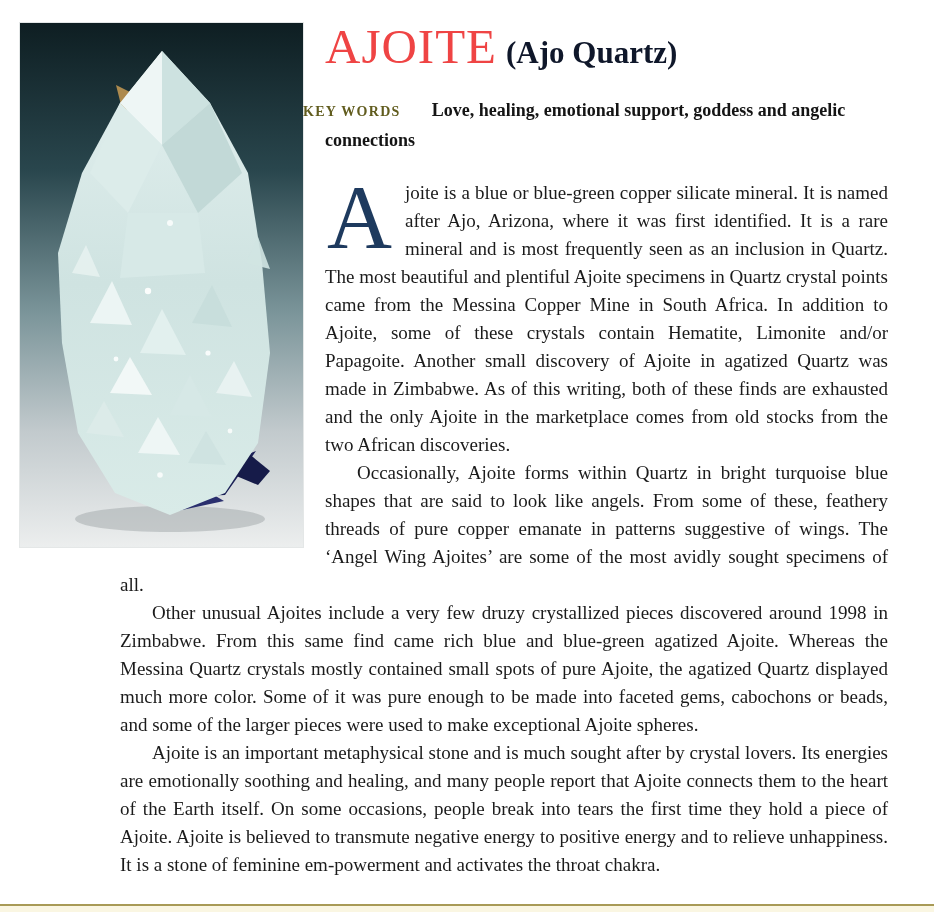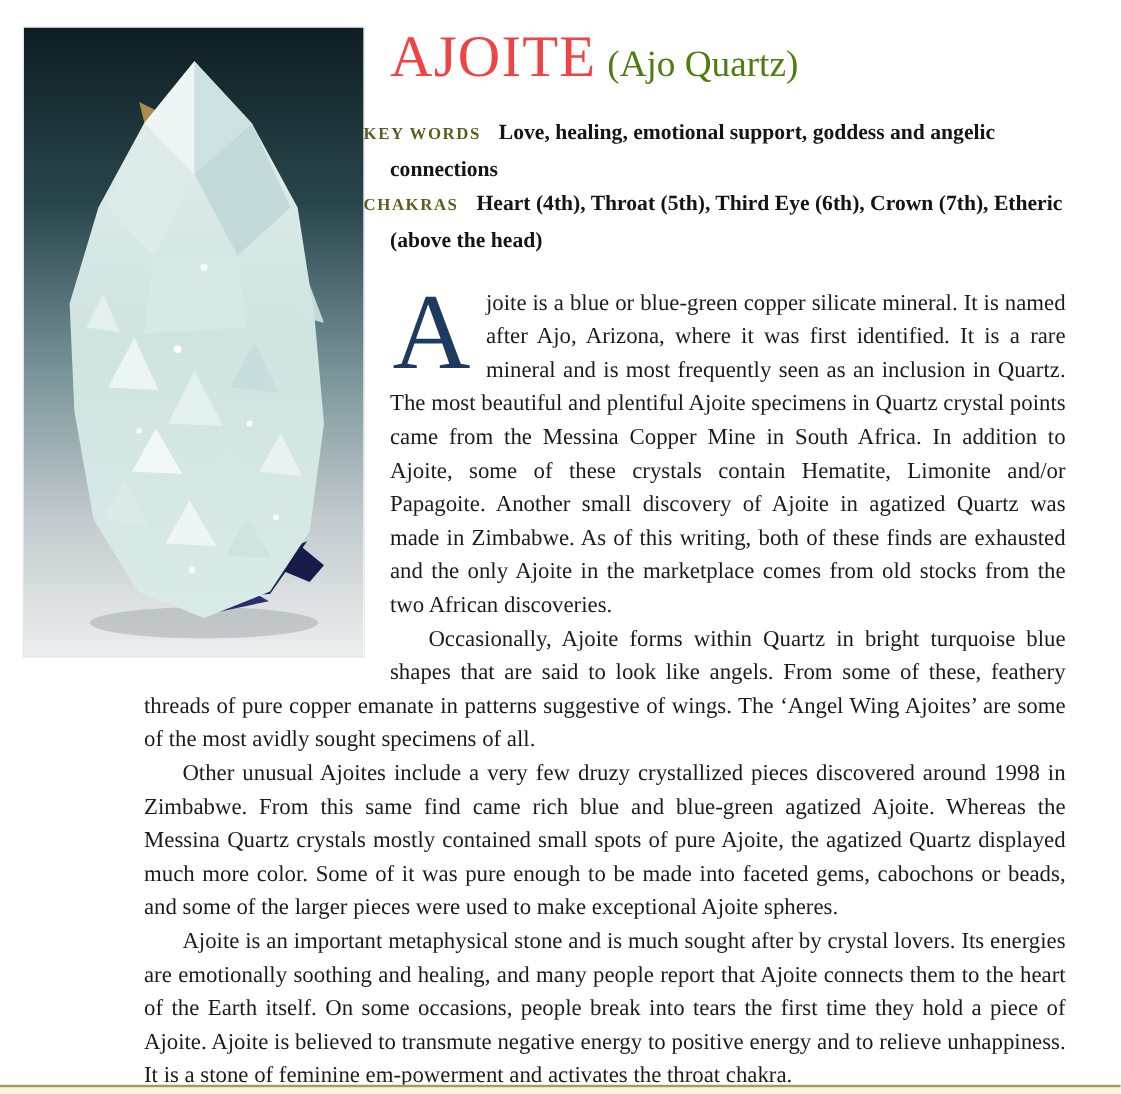--- a/index.html
+++ b/index.html
@@ -27,33 +27,33 @@
   
   h1 { margin: 0; line-height: 1.02; white-space: nowrap; }
   .title {
     font-size: 49px;
     font-weight: 400;
     color: #ef4444;
     letter-spacing: 1px;
   }
   .subtitle {
     font-size: 31px;
-    font-weight: 400;
-    color: #4d7c0f;
+    font-weight: 700;
+    color: #0f172a;
     margin-left: 9px;
   }
 
   
   .props { margin-top: 24px; font-size: 18px; line-height: 28px; font-weight: bold; }
   .prop { padding-left: 22px; text-indent: -22px; }
   .prop-label {
     font-size: 14px;
     color: #615c1e;
     letter-spacing: 1.3px;
-    margin-right: 15px;
+    margin-right: 31px;
     font-weight: bold;
   }
   .prop-value { color: #141414; }
 
   
   article { margin-top: 25px; font-size: 19px; line-height: 28px; text-align: justify; }
   article p { margin: 0; text-indent: 32px; }
   article p.first { text-indent: 0; }
   .dropcap {
     float: left;
@@ -139,23 +139,20 @@
   </div>
 
   <header>
     <h1><span class="title">AJOITE</span><span class="subtitle">(Ajo Quartz)</span></h1>
   </header>
 
   <section class="props">
     <div class="prop">
       <span class="prop-label">KEY WORDS</span><span class="prop-value">Love, healing, emotional support, goddess and angelic connections</span>
     </div>
-    <div class="prop">
-      <span class="prop-label">CHAKRAS</span><span class="prop-value">Heart (4th), Throat (5th), Third Eye (6th), Crown (7th), Etheric (above the head)</span>
-    </div>
   </section>
 
   <article>
     <p class="first"><span class="dropcap">A</span><span>joite is a blue or blue-green copper silicate mineral. It is named after Ajo, Arizona, where it was first identified. It is a rare mineral and is most frequently seen as an inclusion in Quartz. The most beautiful and plentiful Ajoite specimens in Quartz crystal points came from the Messina Copper Mine in South Africa. In addition to Ajoite, some of these crystals contain Hematite, Limonite and/or Papagoite. Another small discovery of Ajoite in agatized Quartz was made in Zimbabwe. As of this writing, both of these finds are exhausted and the only Ajoite in the marketplace comes from old stocks from the two African discoveries.</span></p>
     <p>Occasionally, Ajoite forms within Quartz in bright turquoise blue shapes that are said to look like angels. From some of these, feathery threads of pure copper emanate in patterns suggestive of wings. The ‘Angel Wing Ajoites’ are some of the most avidly sought specimens of all.</p>
     <p>Other unusual Ajoites include a very few druzy crystallized pieces discovered around 1998 in Zimbabwe. From this same find came rich blue and blue-green agatized Ajoite. Whereas the Messina Quartz crystals mostly contained small spots of pure Ajoite, the agatized Quartz displayed much more color. Some of it was pure enough to be made into faceted gems, cabochons or beads, and some of the larger pieces were used to make exceptional Ajoite spheres.</p>
     <p>Ajoite is an important metaphysical stone and is much sought after by crystal lovers. Its energies are emotionally soothing and healing, and many people report that Ajoite connects them to the heart of the Earth itself. On some occasions, people break into tears the first time they hold a piece of Ajoite. Ajoite is believed to transmute negative energy to positive energy and to relieve unhappiness. It is a stone of feminine em-powerment and activates the throat chakra.</p>
   </article>
 
   <div class="bottom-rule"></div>

